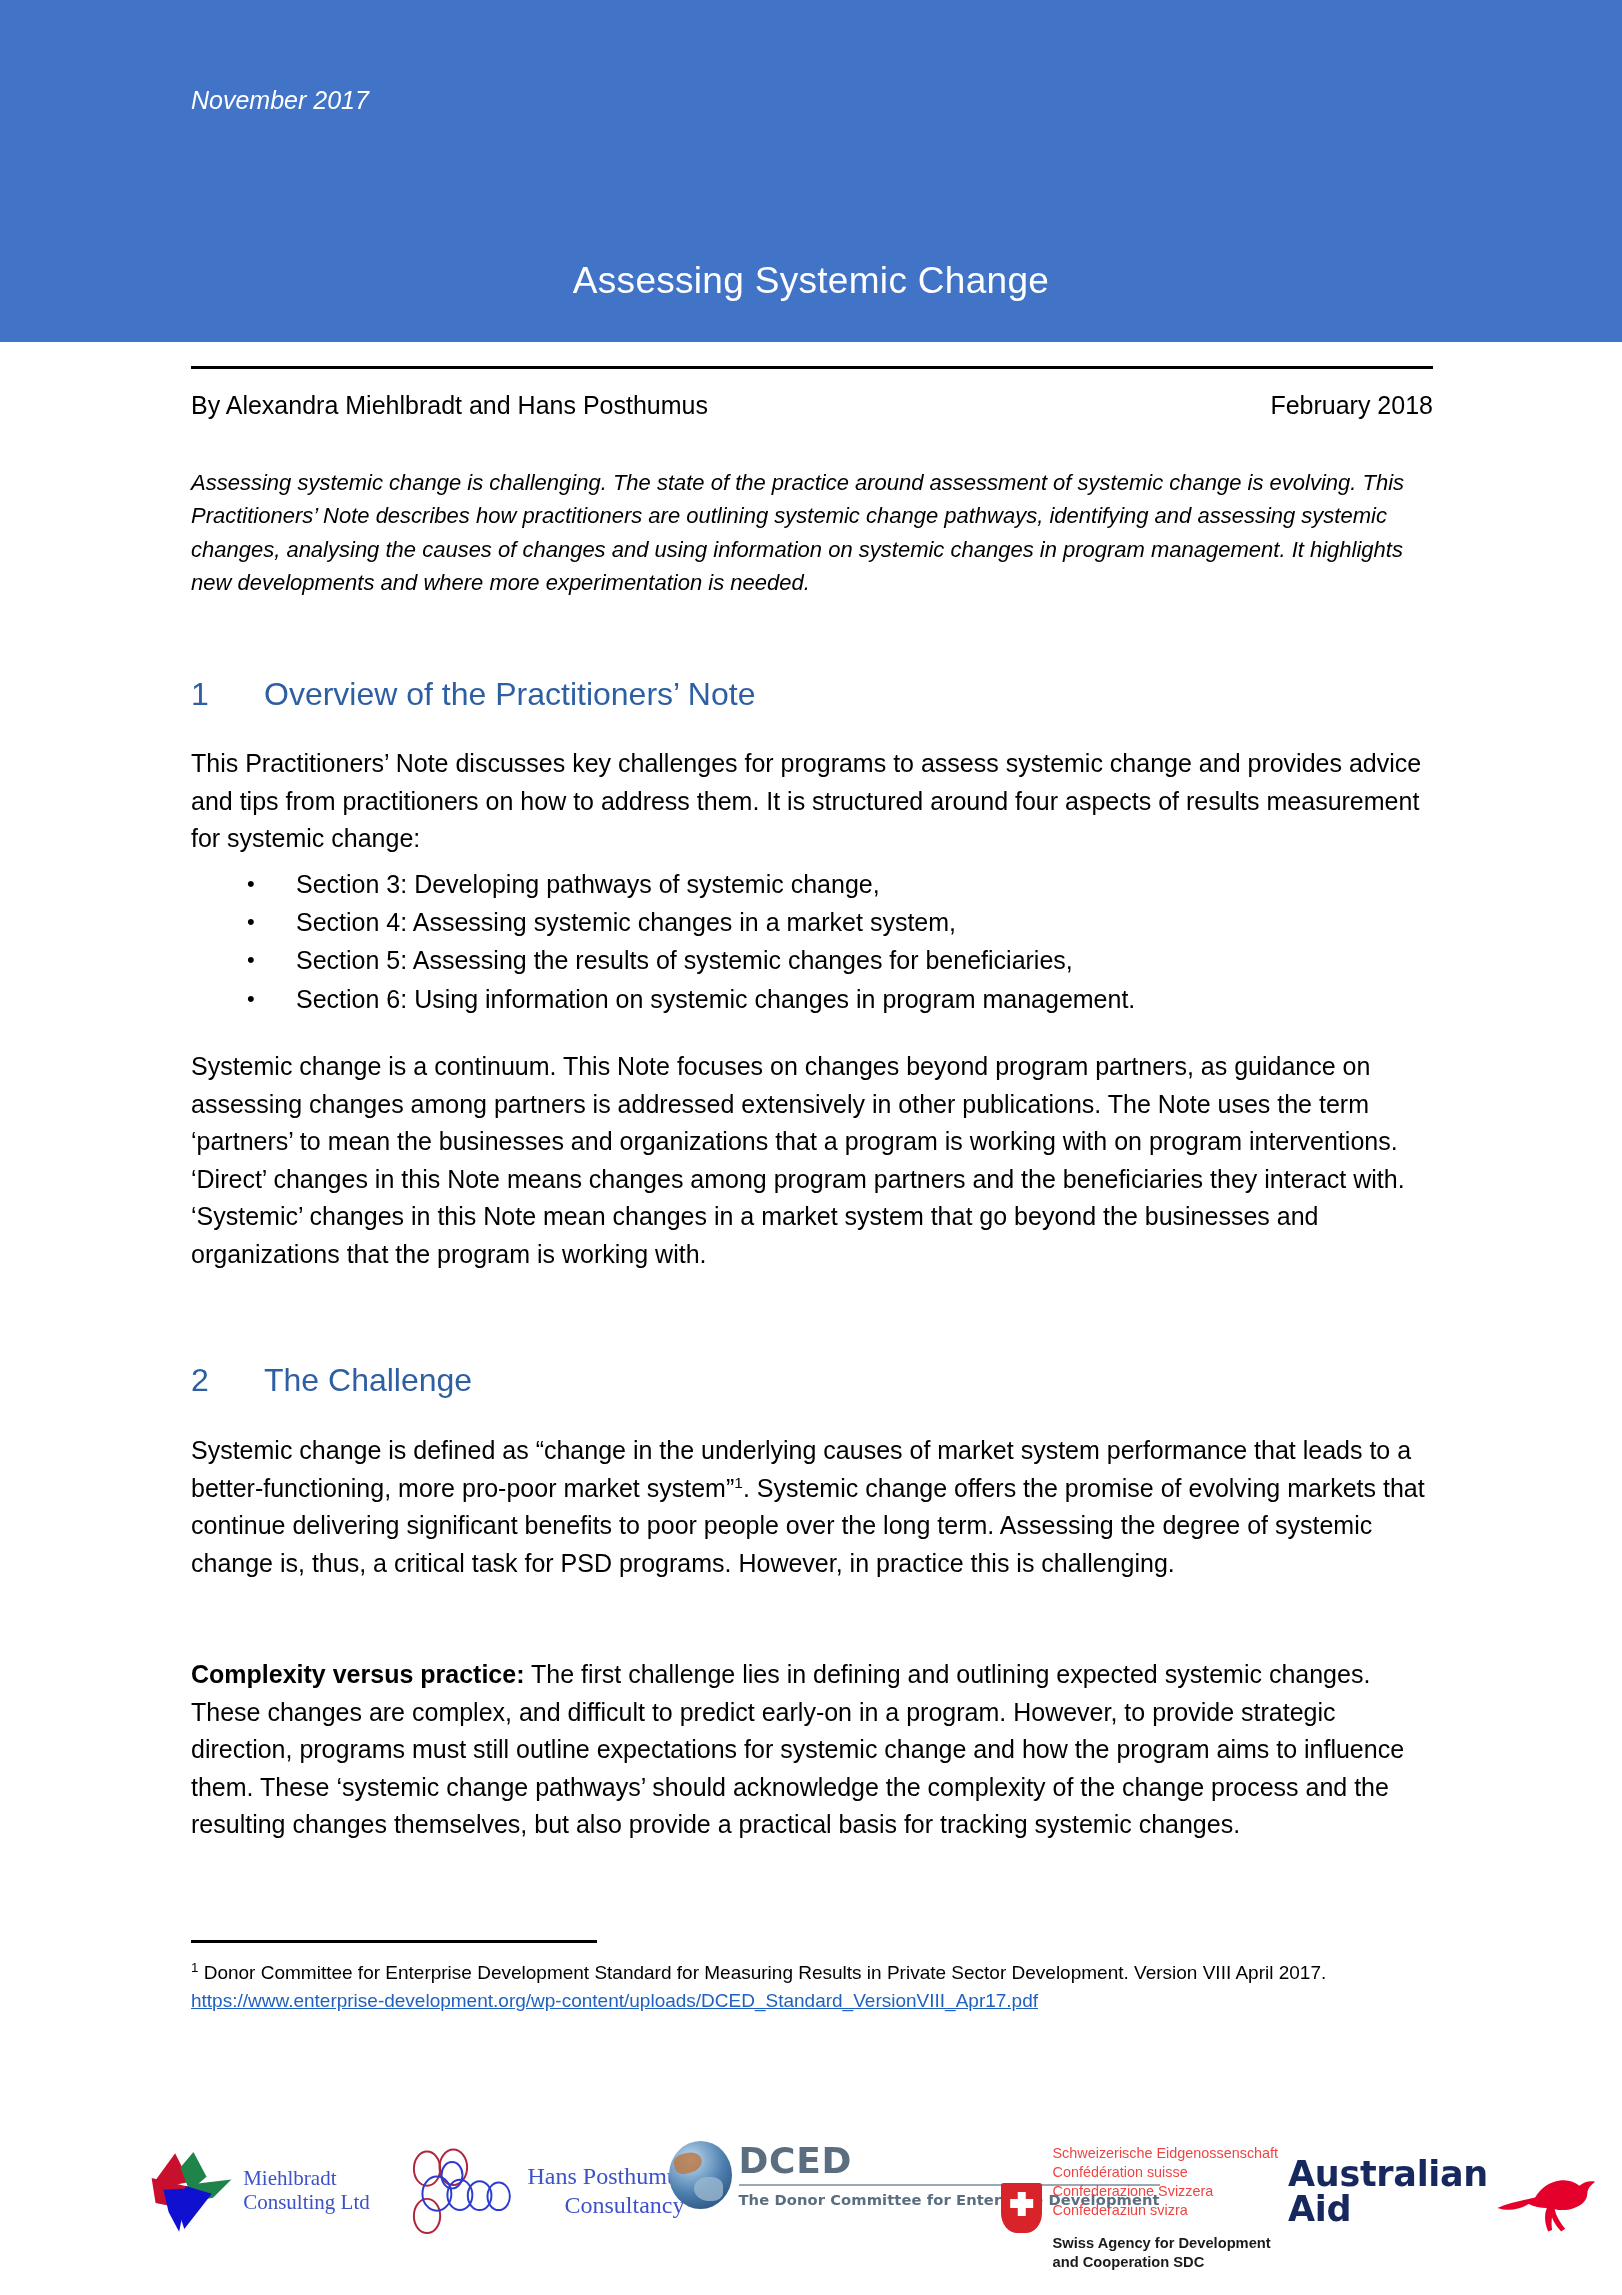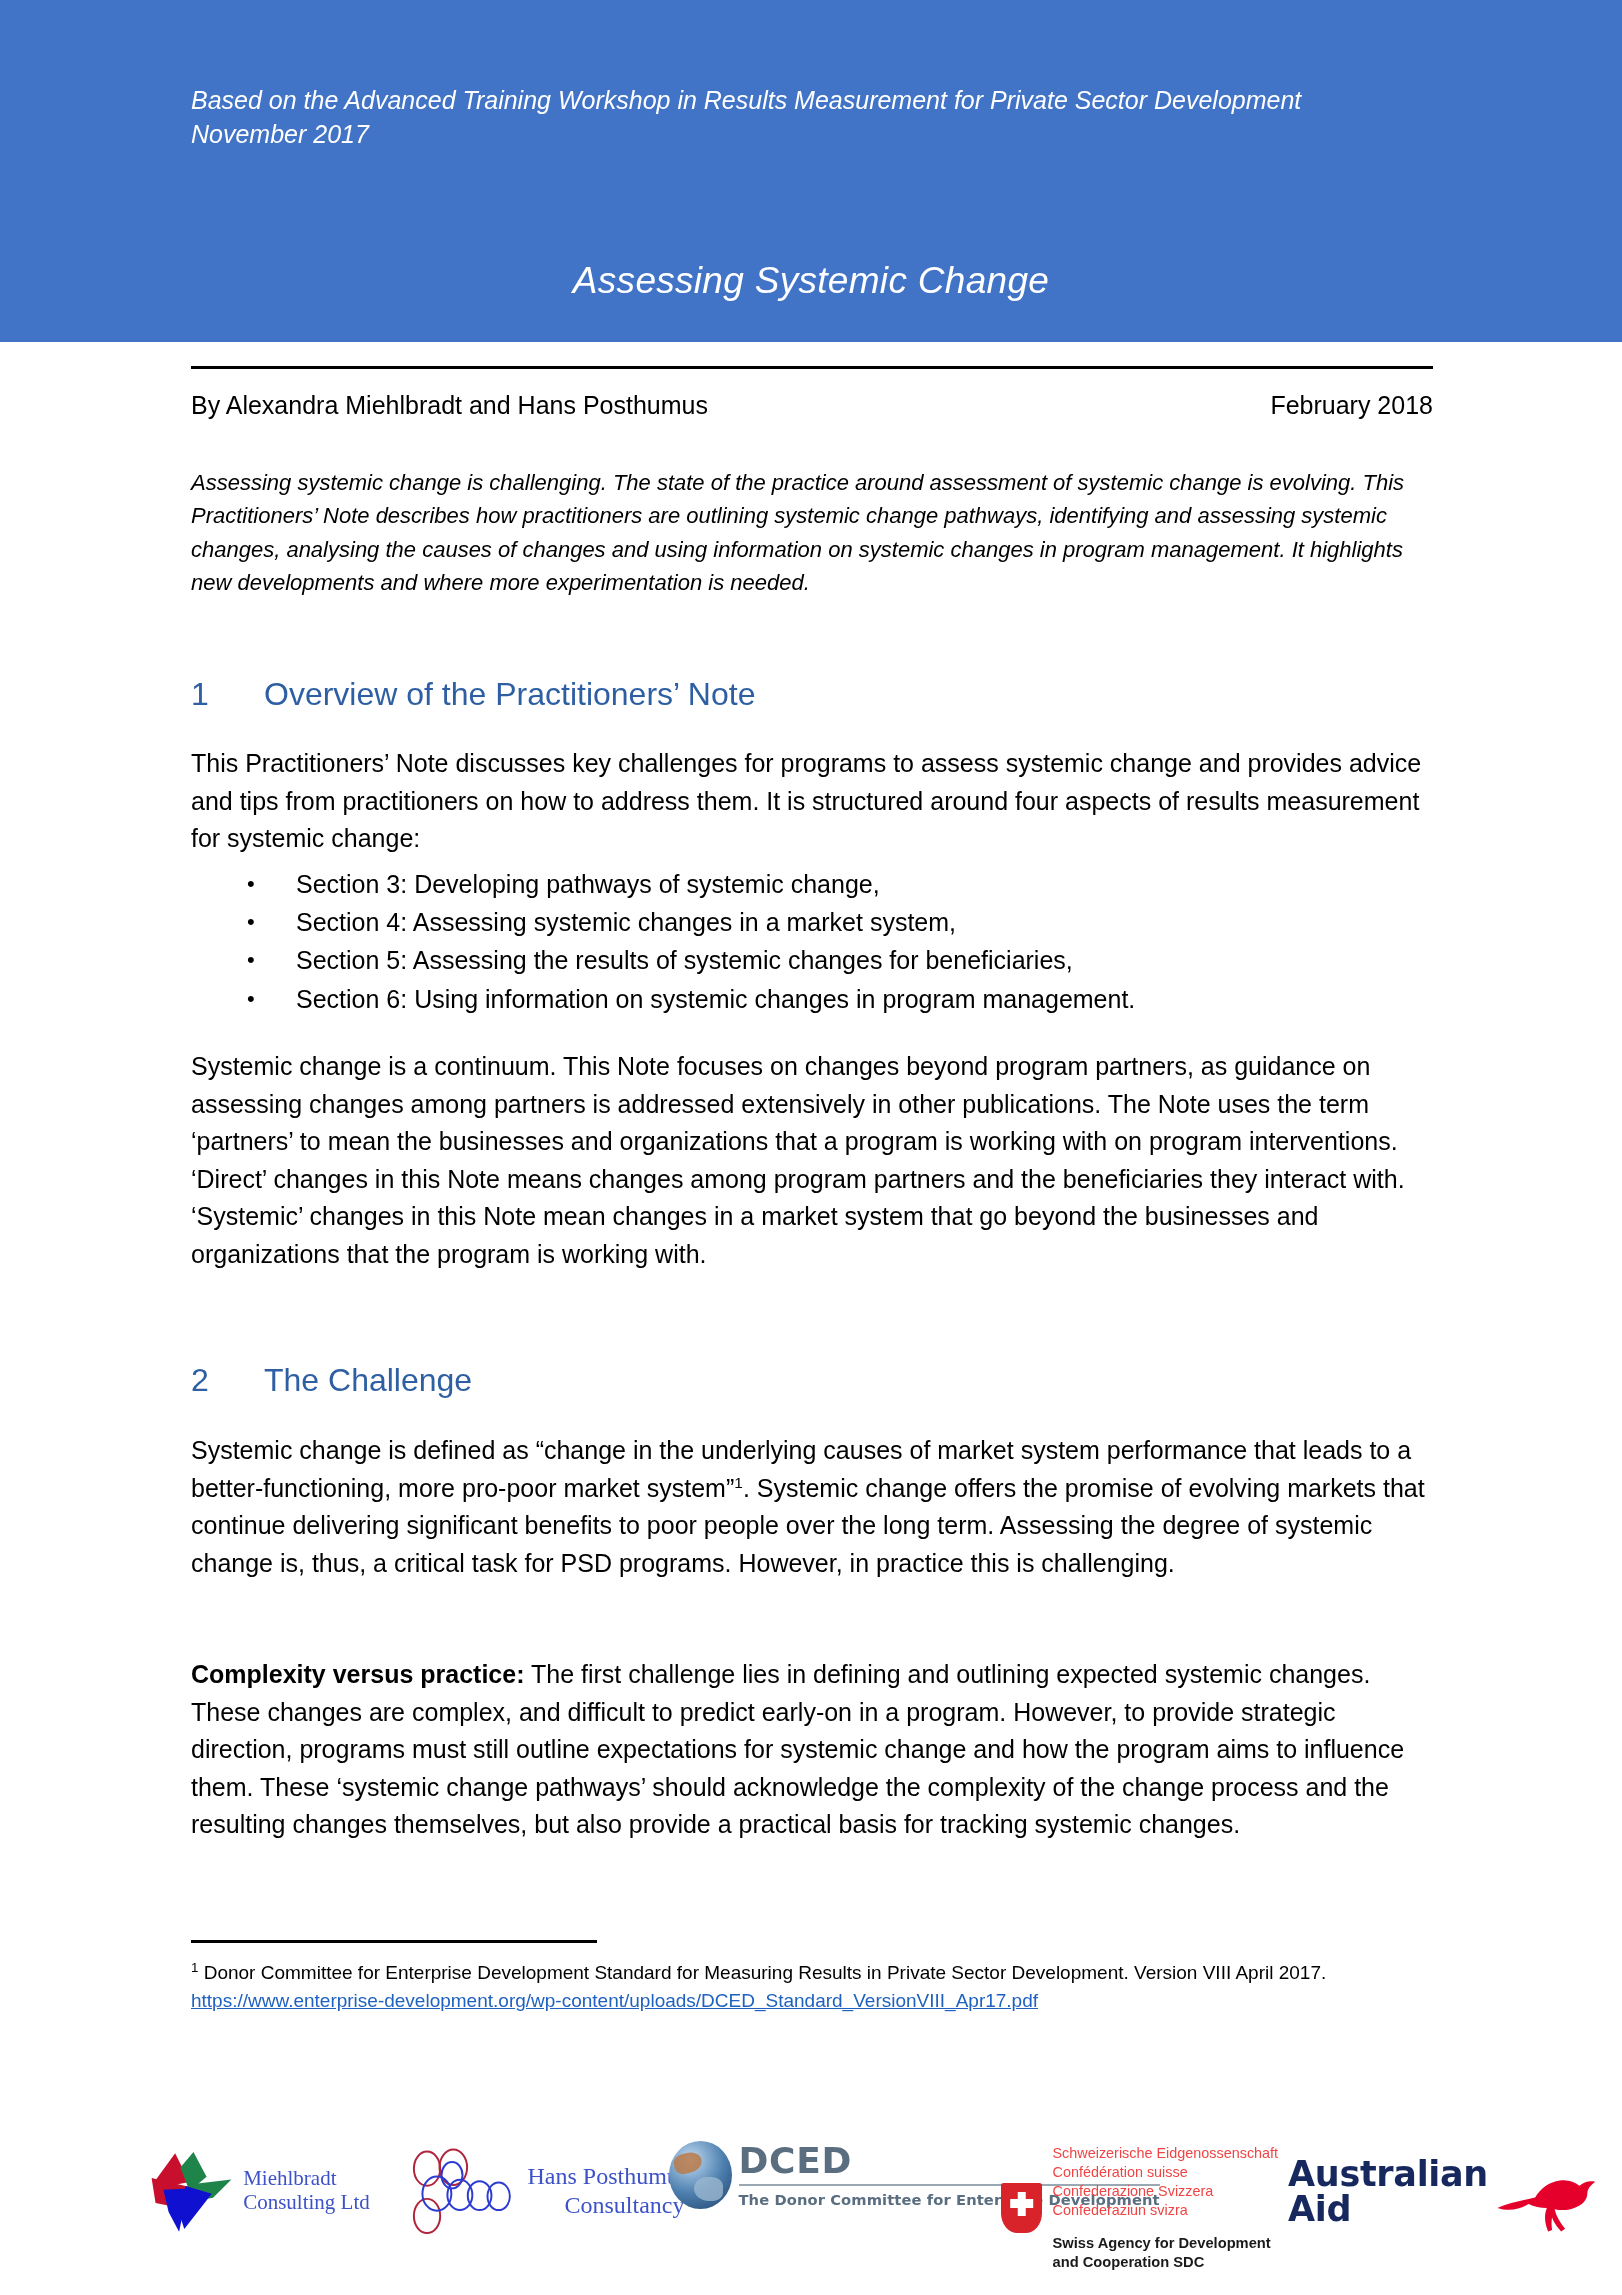--- a/index.html
+++ b/index.html
@@ -52,21 +52,20 @@
   .banner-doc-title {
     position: absolute;
     left: 0;
     top: 0;
     width: 1622px;
     text-align: center;
     color: #ffffff;
     font-size: 37px;
     font-weight: 400;
     letter-spacing: 0.3px;
-    font-style: italic;
   }
   .banner-doc-title-wrap {
     position: absolute;
     left: 0;
     top: 260px;
     width: 1622px;
   }
 
   
   .top-rule {
@@ -311,21 +310,20 @@
     width: 111px; height: 60px;
     margin-left: 3.9px; margin-top: 23.6px;
     position: relative;
   }
 </style>
 </head>
 <body>
 
 <div class="banner">
   <div class="banner-inner">
-    <div class="banner-sub">Based on the Advanced Training Workshop in Results Measurement for Private Sector Development</div>
     <div class="banner-sub">November 2017</div>
   </div>
   <div class="banner-doc-title-wrap">
     <div class="banner-doc-title">Assessing Systemic Change</div>
   </div>
 </div>
 
 <div class="top-rule"></div>
 
 <div class="byline">

